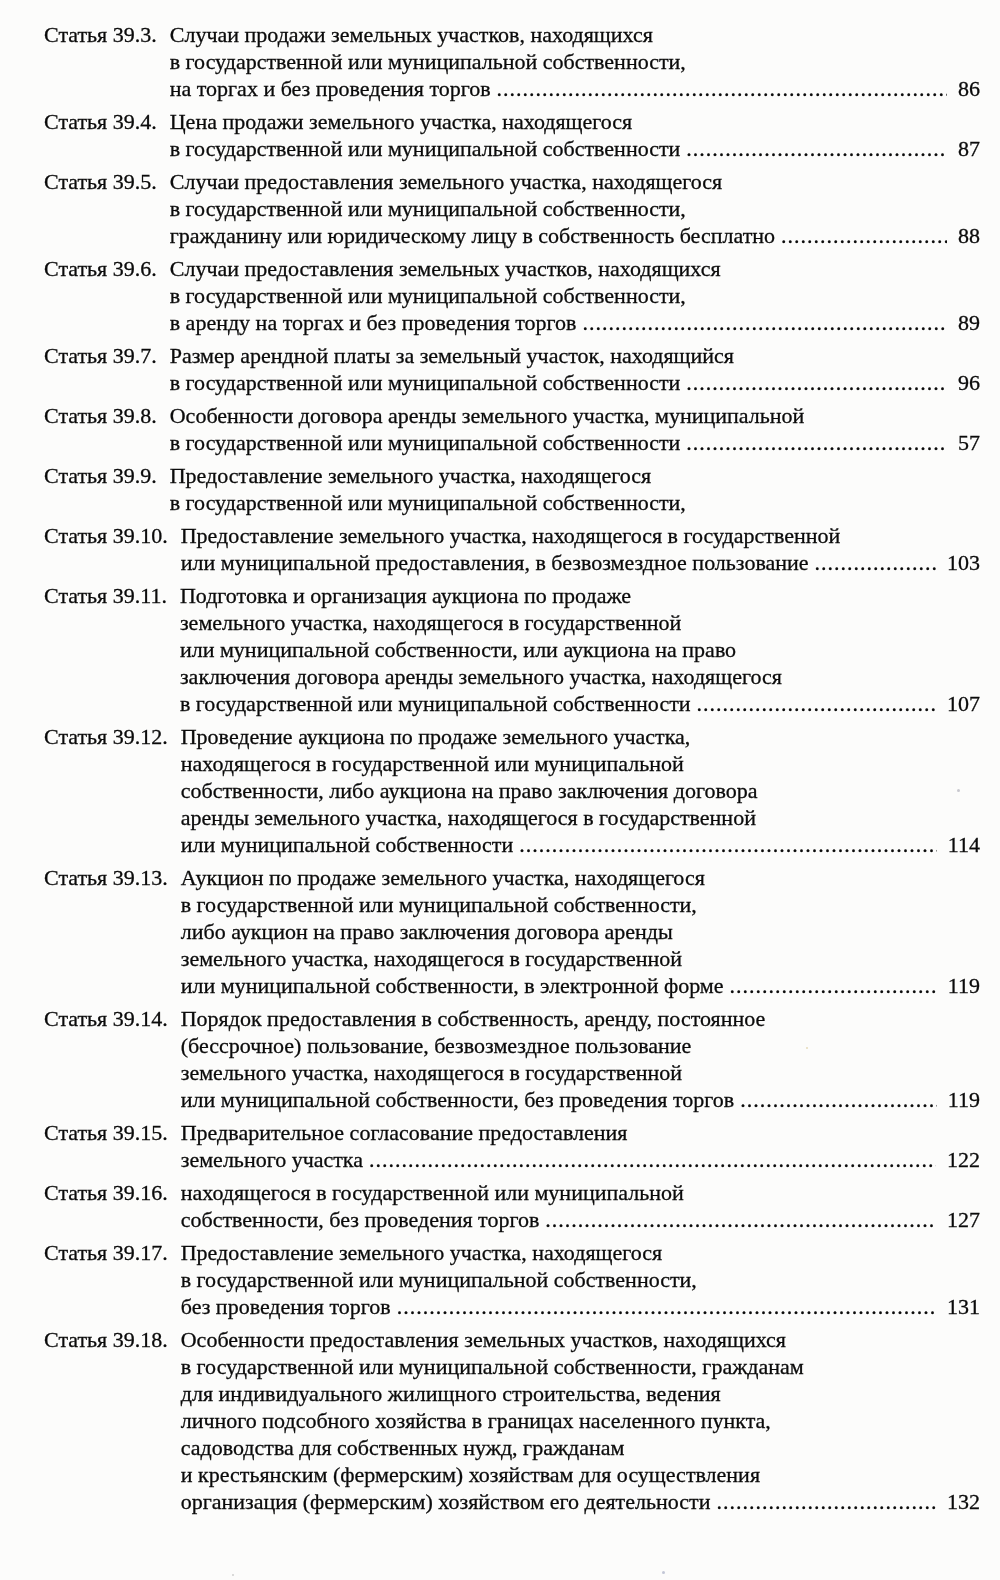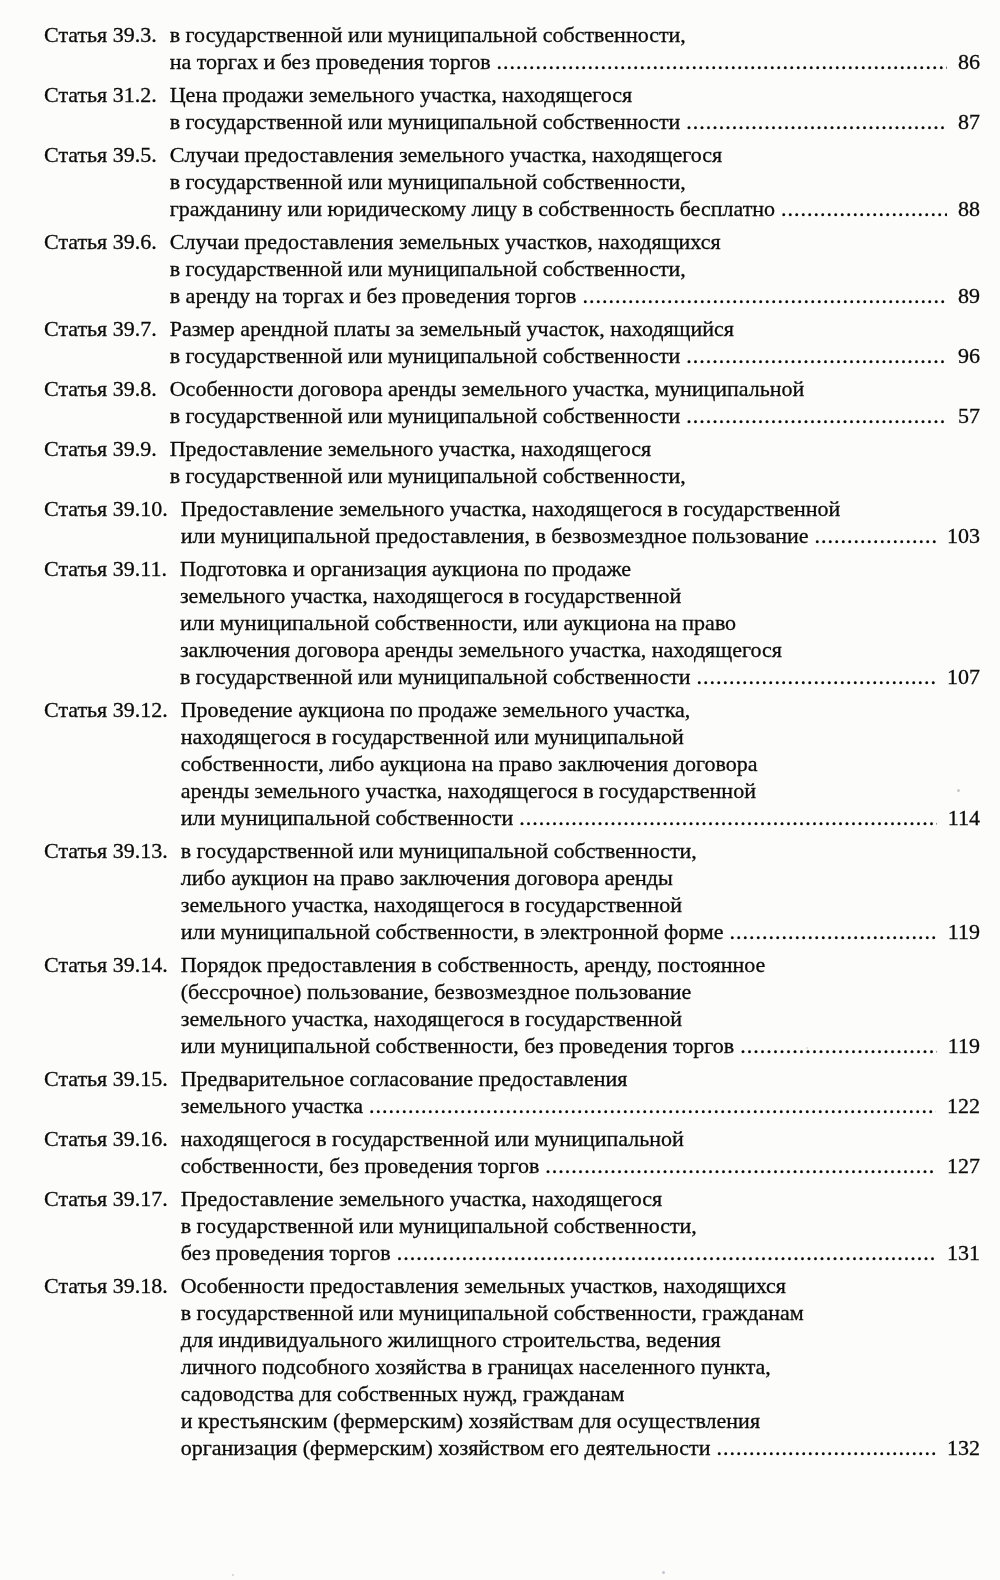--- a/index.html
+++ b/index.html
@@ -65,30 +65,31 @@
   .speck.s4 { left: 806px; top: 1047px; width: 2px; height: 2px; background: #c9b26a; }
 </style>
 </head>
 <body>
 
 <main class="page">
   <div class="toc" id="toc">
       <div class="entry">
     <span class="label">Статья 39.3.</span>
     <div class="entry-body">
+          <div class="line">Случаи продажи земельных участков, находящихся</div>
           <div class="line">в государственной или муниципальной собственности,</div>
           <div class="line-last">
             <span class="text">на торгах и без проведения торгов</span>
             <span class="leader"></span>
             <span class="pagenum">86</span>
           </div>
         </div>
   </div>
       <div class="entry">
-    <span class="label">Статья 31.2.</span>
+    <span class="label">Статья 39.4.</span>
     <div class="entry-body">
           <div class="line">Цена продажи земельного участка, находящегося</div>
           <div class="line-last">
             <span class="text">в государственной или муниципальной собственности</span>
             <span class="leader"></span>
             <span class="pagenum">87</span>
           </div>
         </div>
   </div>
       <div class="entry">
@@ -179,20 +180,21 @@
           <div class="line-last">
             <span class="text">или муниципальной собственности</span>
             <span class="leader"></span>
             <span class="pagenum">114</span>
           </div>
         </div>
   </div>
       <div class="entry">
     <span class="label">Статья 39.13.</span>
     <div class="entry-body">
+          <div class="line">Аукцион по продаже земельного участка, находящегося</div>
           <div class="line">в государственной или муниципальной собственности,</div>
           <div class="line">либо аукцион на право заключения договора аренды</div>
           <div class="line">земельного участка, находящегося в государственной</div>
           <div class="line-last">
             <span class="text">или муниципальной собственности, в электронной форме</span>
             <span class="leader"></span>
             <span class="pagenum">119</span>
           </div>
         </div>
   </div>

